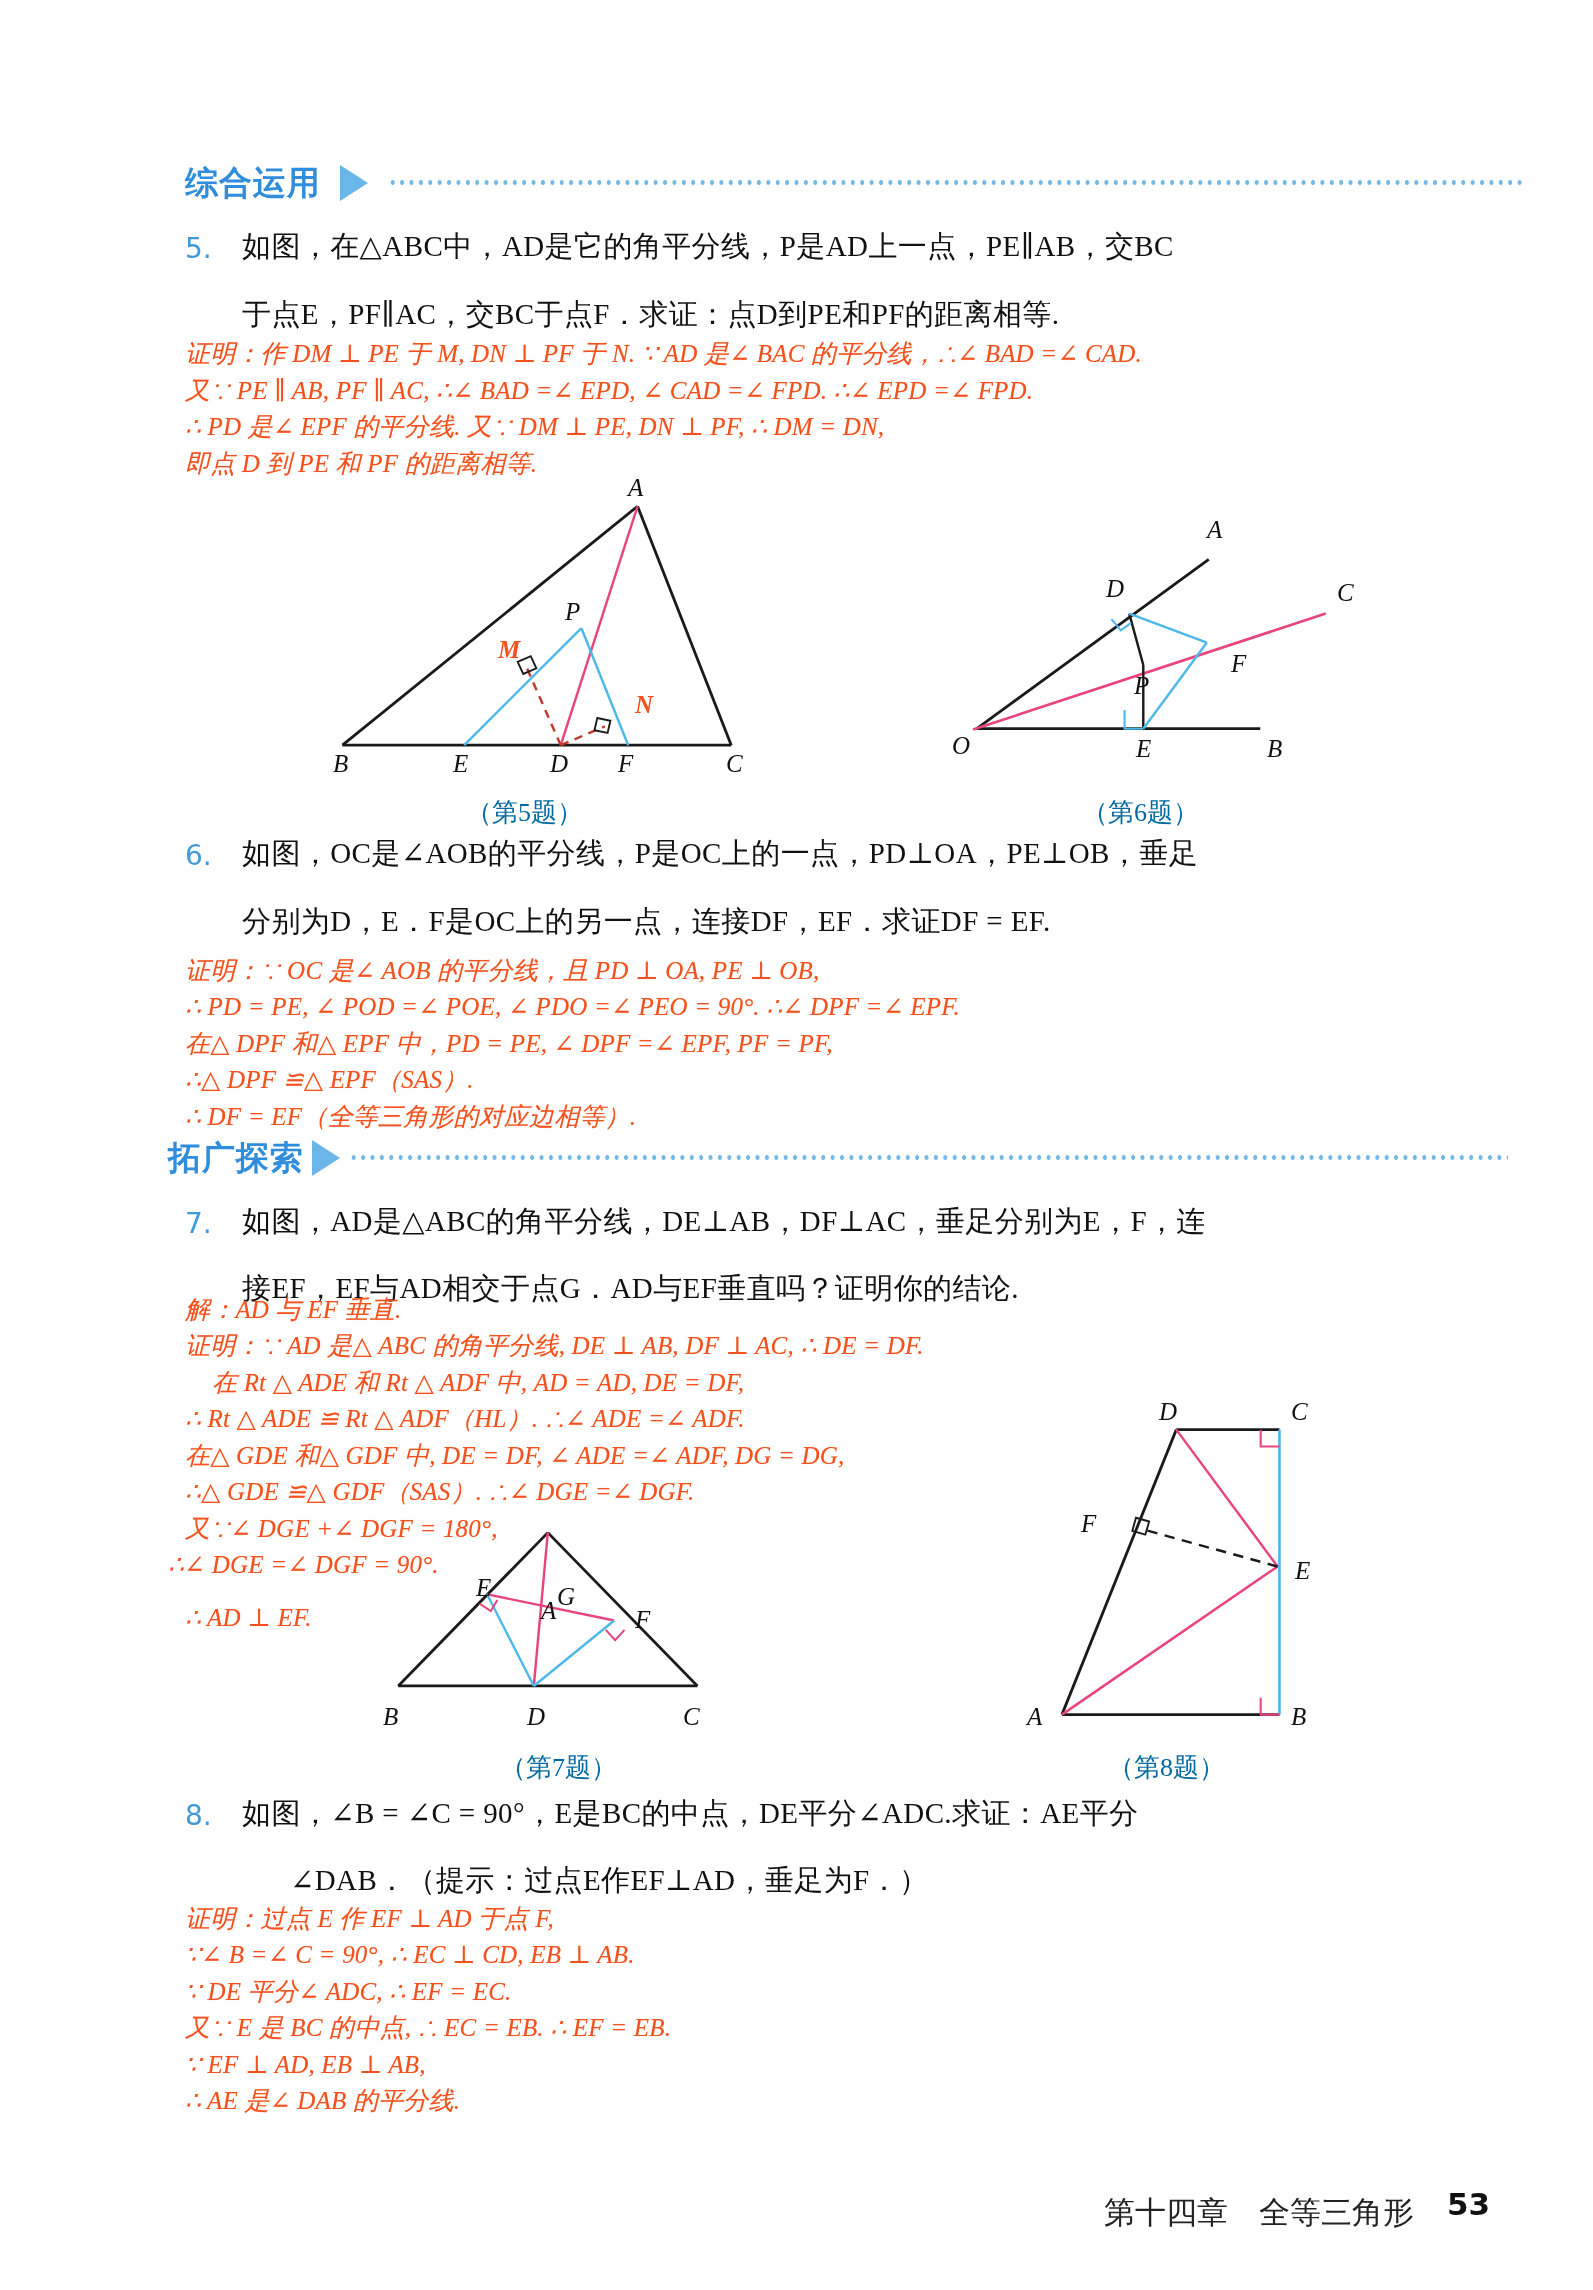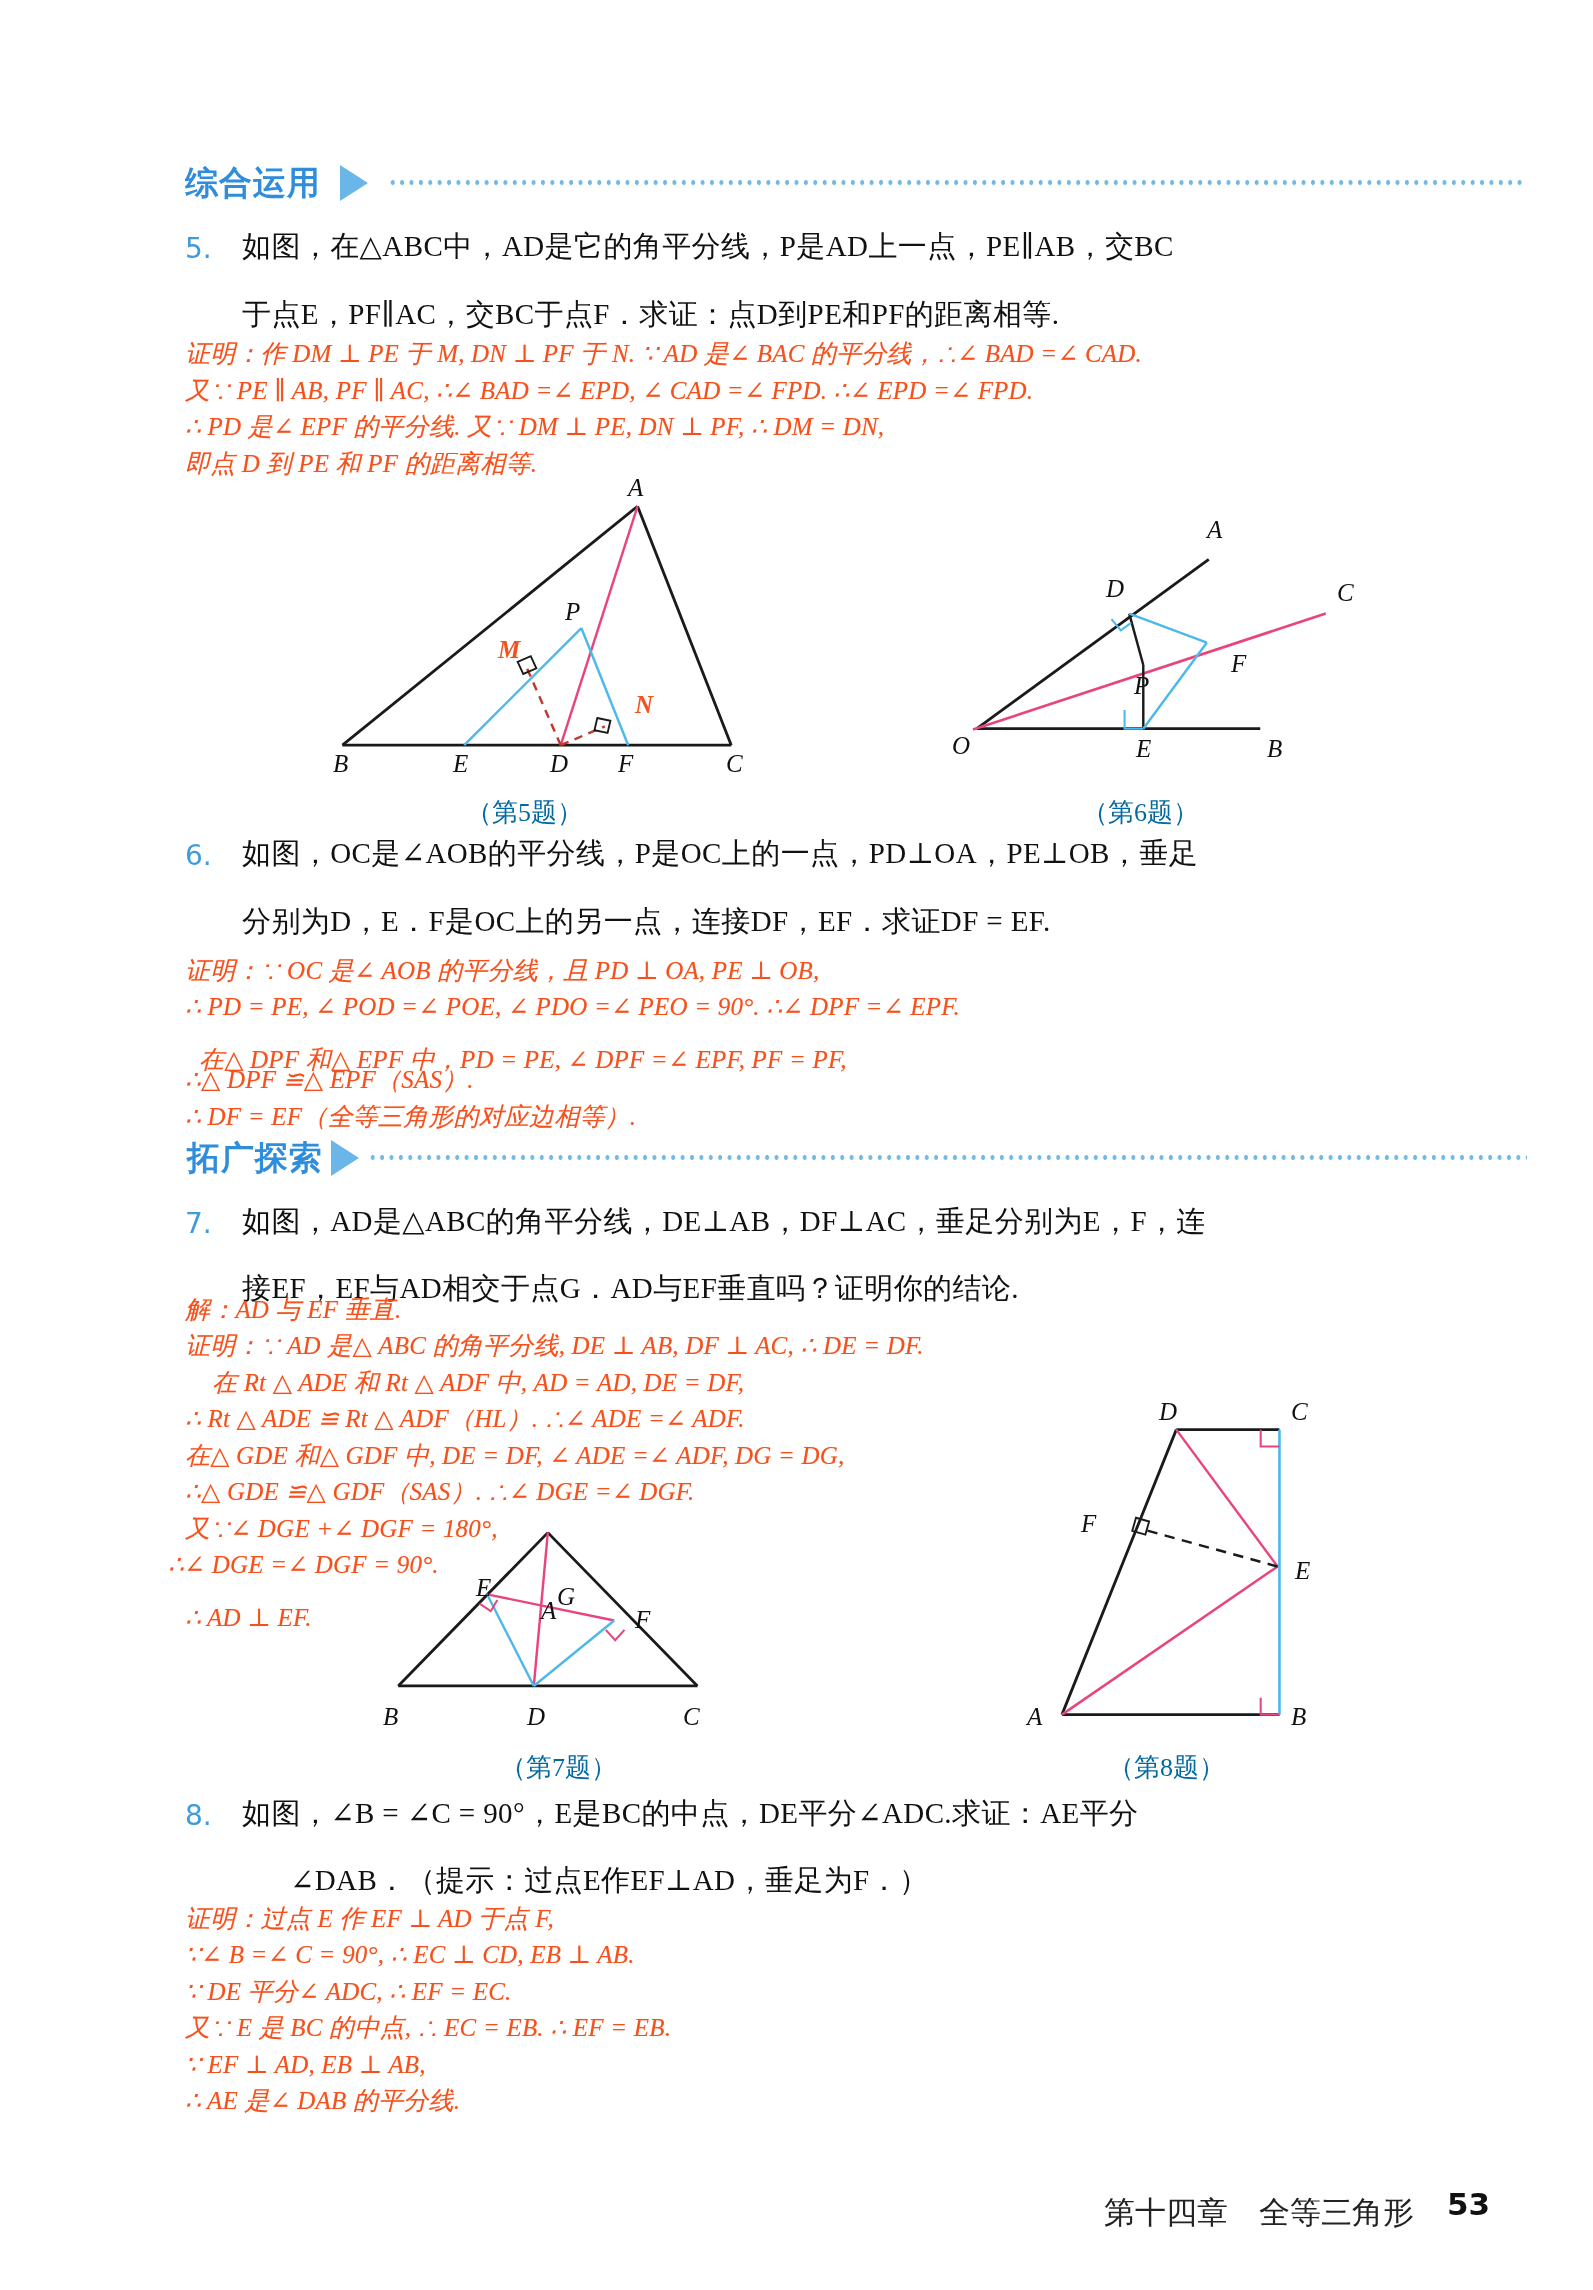--- a/index.html
+++ b/index.html
@@ -200,25 +200,25 @@
   <div class="lbl" style="left:1136px; top:735px;">E</div>
   <div class="lbl" style="left:1267px; top:735px;">B</div>
   <div class="fig-cap" style="left:1082px; top:795px;">（第6题）</div>
 
   <div class="qnum" style="left:185px; top:839px;">6.</div>
   <div class="qline" style="left:242px; top:839px;">如图，OC是∠AOB的平分线，P是OC上的一点，PD⊥OA，PE⊥OB，垂足</div>
   <div class="qline" style="left:242px; top:907px;">分别为D，E．F是OC上的另一点，连接DF，EF．求证DF = EF.</div>
 
   <div class="ans" style="left:185px; top:958px;">证明：∵ OC 是∠ AOB 的平分线，且 PD ⊥ OA, PE ⊥ OB,</div>
   <div class="ans" style="left:185px; top:994px;">∴ PD = PE, ∠ POD =∠ POE, ∠ PDO =∠ PEO = 90°. ∴∠ DPF =∠ EPF.</div>
-  <div class="ans" style="left:199px; top:1031px;margin-top:16px;">在△ DPF 和△ EPF 中，PD = PE, ∠ DPF =∠ EPF, PF = PF,</div>
+  <div class="ans" style="left:185px; top:1031px;">在△ DPF 和△ EPF 中，PD = PE, ∠ DPF =∠ EPF, PF = PF,</div>
   <div class="ans" style="left:185px; top:1067px;">∴△ DPF ≌△ EPF（SAS）.</div>
   <div class="ans" style="left:185px; top:1104px;">∴ DF = EF（全等三角形的对应边相等）.</div>
 
-  <div class="sec-head" style="left:187px; top:1136px; width:1340px;align-items:center;">
+  <div class="sec-head" style="left:168px; top:1136px; width:1340px;align-items:center;">
     <span class="sec-title">拓广探索</span>
     <span class="sec-tri"></span>
     <span class="sec-dots"></span>
   </div>
 
   <div class="qnum" style="left:185px; top:1207px;">7.</div>
   <div class="qline" style="left:242px; top:1207px;">如图，AD是△ABC的角平分线，DE⊥AB，DF⊥AC，垂足分别为E，F，连</div>
   <div class="qline" style="left:242px; top:1274px;">接EF，EF与AD相交于点G．AD与EF垂直吗？证明你的结论.</div>
 
   <div class="ans" style="left:185px; top:1297px;">解：AD 与 EF 垂直.</div>

